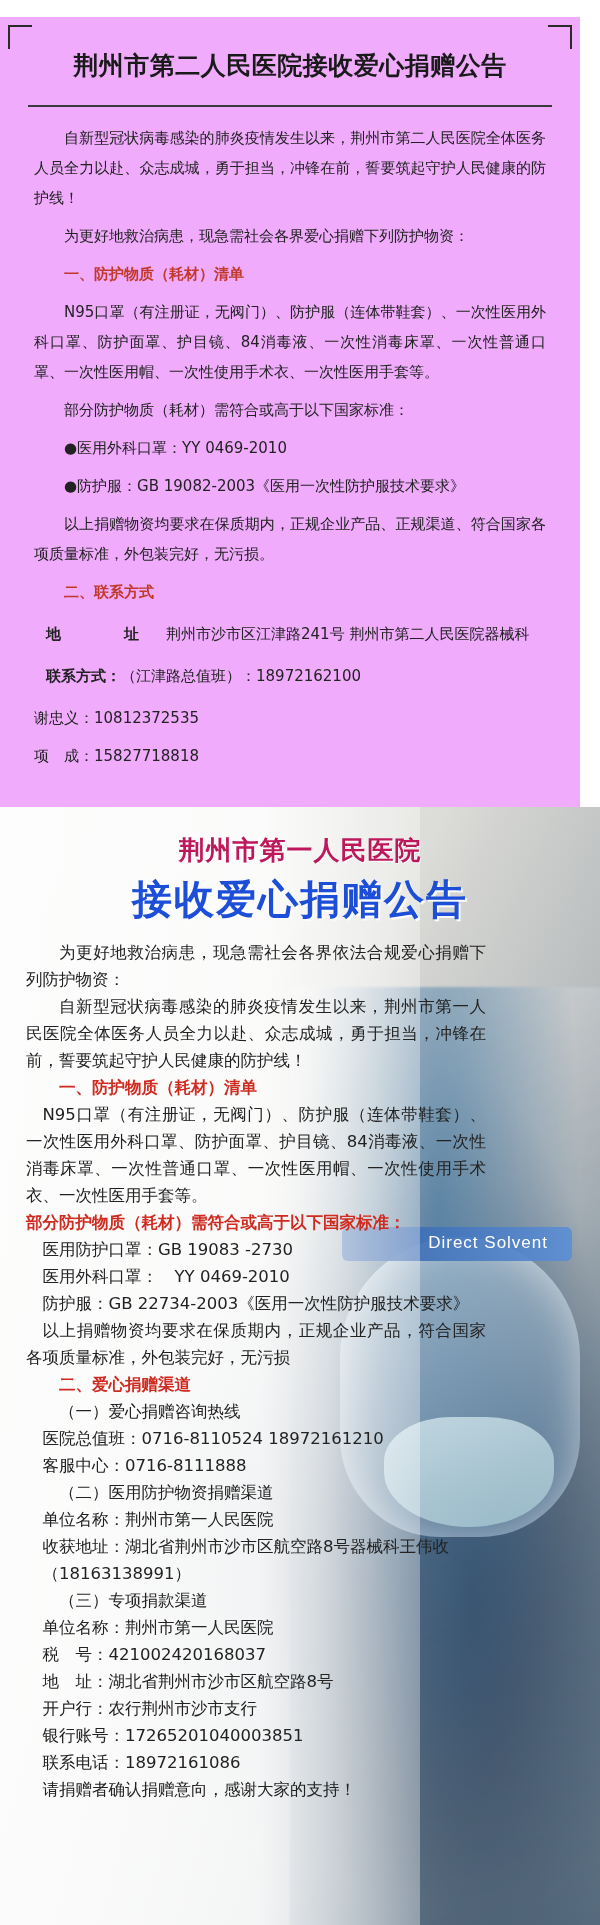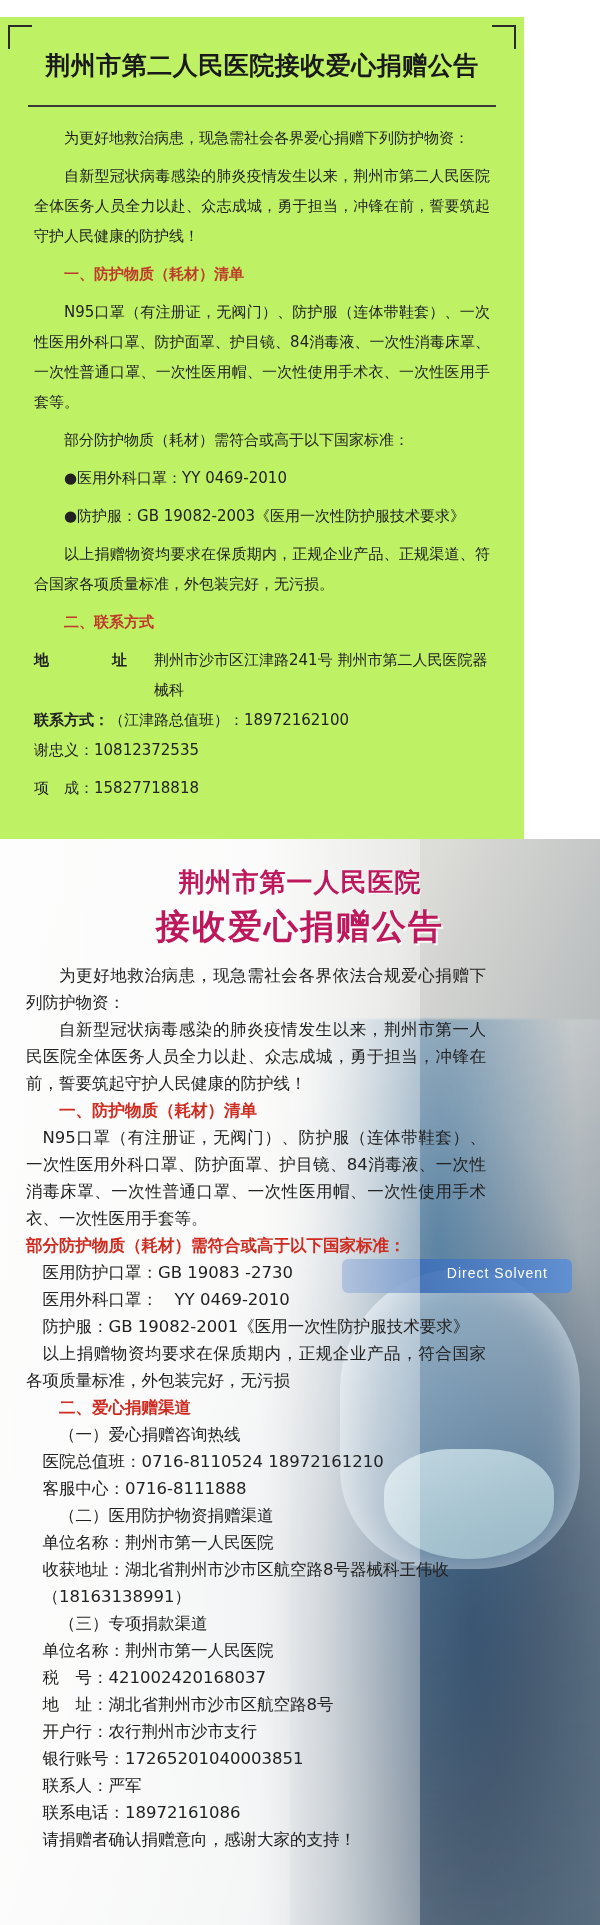--- a/index.html
+++ b/index.html
@@ -14,22 +14,22 @@
   }
   .page {
     width: 600px;
     position: relative;
     overflow: hidden;
   }
 
   
   .notice-one {
     position: relative;
-    width: 524px;
-    background: #bef264;
+    width: 580px;
+    background: #f0abfc;
     padding: 0 0 28px 0;
     box-sizing: border-box;
   }
   .crop-mark {
     position: absolute;
     width: 22px;
     height: 22px;
     pointer-events: none;
   }
   .crop-tl { top: 8px; left: 8px; border-left: 2px solid #2b2b2b; border-top: 2px solid #2b2b2b; }
@@ -66,21 +66,21 @@
     font-weight: bold;
     text-indent: 2em;
     margin: 14px 0 6px 0;
   }
   .n1-bullet {
     text-indent: 2em;
     margin: 0 0 4px 0;
   }
   .contact-line {
     display: flex;
-    margin: 0;
+    margin: 12px;
   }
   .contact-label {
     white-space: nowrap;
     font-weight: bold;
   }
   .contact-label.spaced {
     letter-spacing: 1.6em;
     padding-right: 0.2em;
   }
   .contact-value { flex: 1; }
@@ -133,21 +133,21 @@
     width: 230px;
     height: 34px;
     border-radius: 6px;
     background: linear-gradient(90deg, #2f5fa8, #5c8fd6);
     opacity: 0.9;
   }
   .visor-band-text {
     position: absolute;
     right: 52px;
     top: 426px;
-    font-size: 14px;
+    font-size: 17px;
     color: #ffffff;
     letter-spacing: 1px;
     font-family: "Liberation Sans", sans-serif;
   }
   .mask-shape {
     position: absolute;
     right: 46px;
     top: 610px;
     width: 170px;
     height: 110px;
@@ -172,23 +172,23 @@
   .n2-title1 {
     text-align: center;
     font-size: 26px;
     font-weight: bold;
     color: #be185d;
     text-shadow: 1px 1px 0 rgba(255,255,255,0.9);
     letter-spacing: 1px;
   }
   .n2-title2 {
     text-align: center;
-    font-size: 34px;
-    font-weight: bold;
-    color: #be185d;
+    font-size: 40px;
+    font-weight: bold;
+    color: #1d4ed8;
     text-shadow: 2px 2px 0 rgba(255,255,255,0.9);
     letter-spacing: 2px;
     margin-top: 4px;
   }
   .n2-body {
     margin-top: 12px;
     font-size: 16.5px;
     line-height: 27px;
     color: #222;
     max-width: 460px;
@@ -215,22 +215,22 @@
 <div class="page">
 
   <section class="notice-one">
     <span class="crop-mark crop-tl"></span>
     <span class="crop-mark crop-tr"></span>
 
     <h1 class="n1-title">荆州市第二人民医院接收爱心捐赠公告</h1>
     <div class="n1-rule"></div>
 
     <div class="n1-body">
+      <p class="indent">自新型冠状病毒感染的肺炎疫情发生以来，荆州市第二人民医院全体医务人员全力以赴、众志成城，勇于担当，冲锋在前，誓要筑起守护人民健康的防护线！</p>
       <p class="indent">为更好地救治病患，现急需社会各界爱心捐赠下列防护物资：</p>
-      <p class="indent">自新型冠状病毒感染的肺炎疫情发生以来，荆州市第二人民医院全体医务人员全力以赴、众志成城，勇于担当，冲锋在前，誓要筑起守护人民健康的防护线！</p>
 
       <p class="n1-h">一、防护物质（耗材）清单</p>
       <p class="indent">N95口罩（有注册证，无阀门）、防护服（连体带鞋套）、一次性医用外科口罩、防护面罩、护目镜、84消毒液、一次性消毒床罩、一次性普通口罩、一次性医用帽、一次性使用手术衣、一次性医用手套等。</p>
 
       <p class="indent">部分防护物质（耗材）需符合或高于以下国家标准：</p>
       <p class="n1-bullet">●医用外科口罩：YY 0469-2010</p>
       <p class="n1-bullet">●防护服：GB 19082-2003《医用一次性防护服技术要求》</p>
 
       <p class="indent">以上捐赠物资均要求在保质期内，正规企业产品、正规渠道、符合国家各项质量标准，外包装完好，无污损。</p>
 
@@ -265,42 +265,41 @@
       <div class="n2-body">
         <p class="n2-ind2">为更好地救治病患，现急需社会各界依法合规爱心捐赠下列防护物资：</p>
         <p class="n2-ind2">自新型冠状病毒感染的肺炎疫情发生以来，荆州市第一人民医院全体医务人员全力以赴、众志成城，勇于担当，冲锋在前，誓要筑起守护人民健康的防护线！</p>
 
         <p class="n2-h">一、防护物质（耗材）清单</p>
         <p class="n2-ind1">N95口罩（有注册证，无阀门）、防护服（连体带鞋套）、一次性医用外科口罩、防护面罩、护目镜、84消毒液、一次性消毒床罩、一次性普通口罩、一次性医用帽、一次性使用手术衣、一次性医用手套等。</p>
 
         <p class="n2-sub">部分防护物质（耗材）需符合或高于以下国家标准：</p>
         <p class="n2-line n2-ind1">医用防护口罩：GB 19083 -2730</p>
         <p class="n2-line n2-ind1">医用外科口罩：　YY 0469-2010</p>
-        <p class="n2-line n2-ind1">防护服：GB 19082-2001《医用一次性防护服技术要求》</p>
+        <p class="n2-line n2-ind1">防护服：GB 22734-2003《医用一次性防护服技术要求》</p>
 
         <p class="n2-ind1">以上捐赠物资均要求在保质期内，正规企业产品，符合国家各项质量标准，外包装完好，无污损</p>
 
         <p class="n2-h">二、爱心捐赠渠道</p>
 
         <p class="n2-line n2-ind2">（一）爱心捐赠咨询热线</p>
         <p class="n2-line n2-ind1">医院总值班：0716-8110524  18972161210</p>
         <p class="n2-line n2-ind1">客服中心：0716-8111888</p>
 
         <p class="n2-line n2-ind2">（二）医用防护物资捐赠渠道</p>
         <p class="n2-line n2-ind1">单位名称：荆州市第一人民医院</p>
         <p class="n2-line n2-ind1">收获地址：湖北省荆州市沙市区航空路8号器械科王伟收</p>
         <p class="n2-line n2-ind1">（18163138991）</p>
 
         <p class="n2-line n2-ind2">（三）专项捐款渠道</p>
         <p class="n2-line n2-ind1">单位名称：荆州市第一人民医院</p>
         <p class="n2-line n2-ind1">税　号：421002420168037</p>
         <p class="n2-line n2-ind1">地　址：湖北省荆州市沙市区航空路8号</p>
         <p class="n2-line n2-ind1">开户行：农行荆州市沙市支行</p>
         <p class="n2-line n2-ind1">银行账号：17265201040003851</p>
-        <p class="n2-line n2-ind1">联系人：严军</p>
         <p class="n2-line n2-ind1">联系电话：18972161086</p>
 
         <p class="n2-line n2-ind1">请捐赠者确认捐赠意向，感谢大家的支持！</p>
       </div>
     </div>
 
   </section>
 
 </div>
 

